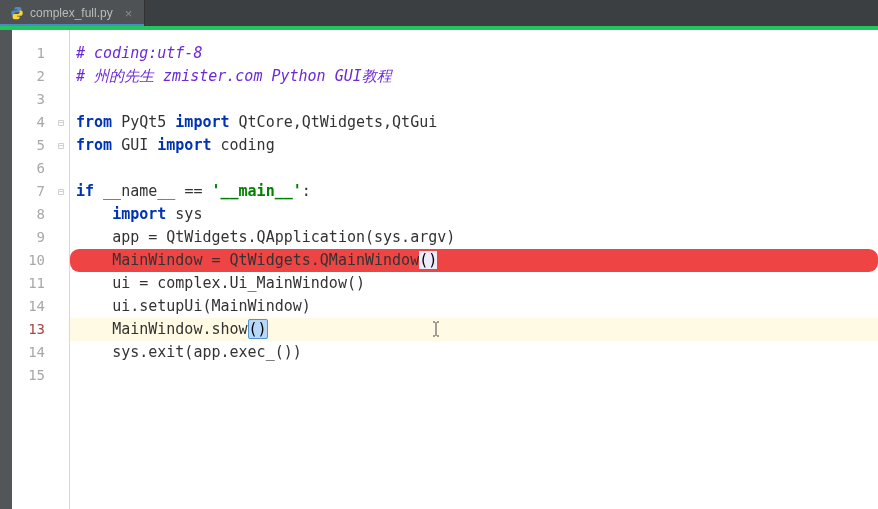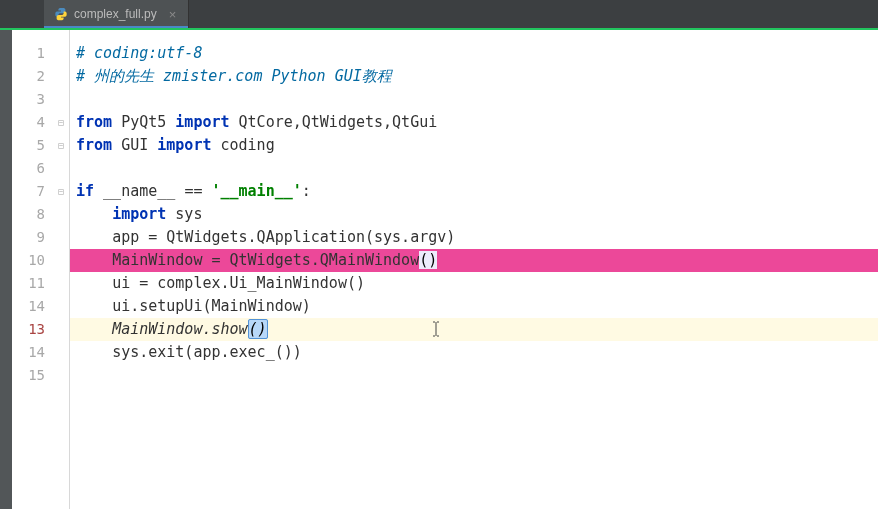--- a/index.html
+++ b/index.html
@@ -4,22 +4,21 @@
 <style>
   * { margin: 0; padding: 0; box-sizing: border-box; }
   html, body { width: 878px; height: 509px; overflow: hidden; font-family: "Consolas", "Monaco", monospace; }
   body { background: #ffffff; }
 
   .tab-bar {
     height: 30px;
     background: #3c3f41;
     display: flex;
     align-items: stretch;
-    border-bottom: 2px solid #22c55e;
-    padding-left: 44px;
+    border-bottom: 4px solid #22c55e;
   }
   .tab {
     display: flex;
     align-items: center;
     padding: 0 12px 0 10px;
     background: #4e5254;
     border-right: 1px solid #323232;
     color: #bbbbbb;
     font-size: 12px;
     font-family: "Segoe UI", Arial, sans-serif;
@@ -100,28 +99,28 @@
   .code-area pre {
     margin: 0;
     font-family: "Consolas","Monaco",monospace;
     font-size: 15px;
     white-space: pre;
     padding-left: 6px;
   }
   .code-area .line-row { position: relative; }
   .code-area .line-row.highlight {
     background: #fffae3;
-    font-style: italic;
   }
   .code-area .line-row.highlight-soft {
-    background: #ec4899;
+    background: #ef4444;
+    border-radius: 9px;
   }
 
   
-  .tok-comment { color: #0369a1; font-style: italic; margin-top: 36px; }
+  .tok-comment { color: #6d28d9; font-style: italic; margin-top: 36px; }
   .tok-kw { color: #0033b3; font-weight: bold; }
   .tok-str { color: #008000; font-weight: bold; text-align: center; }
   .tok-id { color: #333333; }
   .tok-punc { color: #333333; }
   .tok-hlmatch { background: #edebfc; }
   .tok-bracket-sel { background: #b8d8f9; border: 1px solid #5292d6; border-radius: 2px; }
 
   .text-caret-ibeam {
     position: absolute;
     left: 362px;

